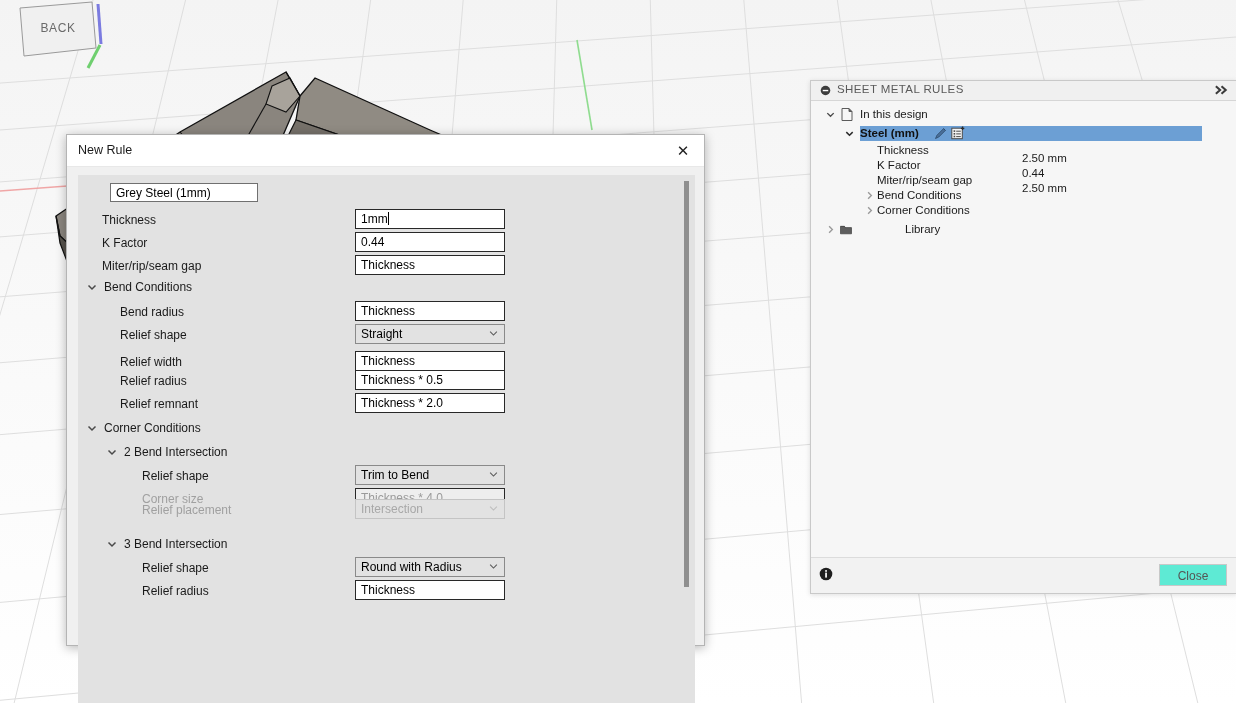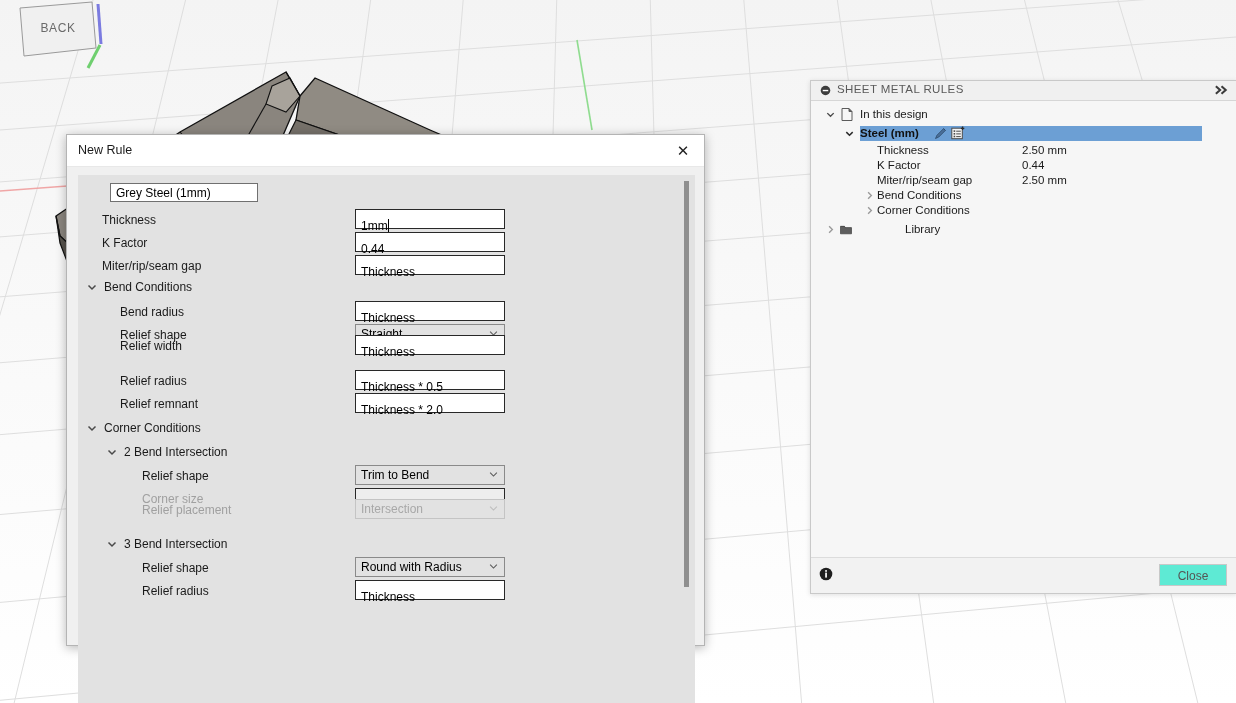--- a/index.html
+++ b/index.html
@@ -69,21 +69,21 @@
   .row { position:absolute; height:22px; }
   .row-label {
     position:absolute; font-size:12px; color:#1a1a1a; line-height:22px;
     white-space:nowrap;
   }
   .row-label.disabled { color:#a0a0a0; }
 
   .field {
     position:absolute; left:277px; width:150px; height:20px;
     background:#ffffff; border:1px solid #282828; box-sizing:border-box;
-    font-size:12px; color:#000; padding:8px 5px; line-height:16px;
+    font-size:12px; color:#000; padding:1px 5px; line-height:16px;
     font-family:"Liberation Sans", sans-serif;
   }
   .field.dim { color:#9a9a9a; background:#eeeeee; }
   .field.focused { border:1px solid #282828; }
   .caret {
     display:inline-block; width:1px; height:13px; background:#000;
     vertical-align:-2px; margin-left:0px;
   }
 
   .combo {
@@ -140,21 +140,21 @@
   }
   .panel-tree {
     position:absolute; left:0; top:20px; right:0; bottom:36px;
     background:#f6f6f6; overflow:hidden;
   }
   .tnode { position:absolute; height:15px; font-size:11.5px; white-space:nowrap; }
   .tnode .tw { position:absolute; width:11px; height:11px; top:2px; }
   .tnode .ticon { position:absolute; width:12px; height:13px; top:1px; }
   .tnode .tlabel { position:absolute; line-height:15px; color:#1a1a1a; }
   .tprop-name { position:absolute; font-size:11.5px; line-height:15px; color:#1a1a1a; }
-  .tprop-val  { position:absolute; font-size:11.5px; line-height:15px; color:#1a1a1a; }
+  .tprop-val  { position:absolute; font-size:11.5px; line-height:15px; color:#1a1a1a;margin-top:8px; }
 
   .panel-footer {
     position:absolute; left:0; right:0; bottom:0; height:35px;
     background:#f2f2f2; border-top:1px solid #dcdcdc;
   }
   .info-icon { position:absolute; left:8px; top:9px; width:14px; height:14px; cursor:pointer; }
   .close-btn {
     position:absolute; right:9px; top:6px; width:68px; height:22px;
     background:#5eead4; border:1px solid #c8c8c8; box-sizing:border-box;
     font-size:12px; color:#555; text-align:center; line-height:20px;
@@ -282,21 +282,21 @@
         </div>
         <div class="row" style="left:0; top:149px; width:600px;">
           <span class="row-label" style="left:42px;">Relief shape</span>
           <div class="combo" style="top:0;">
             <span>Straight</span>
             <svg class="chev" viewBox="0 0 12 12">
                 <path d="M1.5 3.5 L6 8 L10.5 3.5" fill="none" stroke="#5a5a5a" stroke-width="1.4"></path>
               </svg>
           </div>
         </div>
-        <div class="row" style="left:0; top:160px; width:600px;">
+        <div class="row" style="left:0; top:176px; width:600px;">
           <span class="row-label" style="left:42px;">Relief width</span>
           <div class="field" style="top:0;">Thickness</div>
         </div>
         <div class="row" style="left:0; top:195px; width:600px;">
           <span class="row-label" style="left:42px;">Relief radius</span>
           <div class="field" style="top:0;">Thickness * 0.5</div>
         </div>
         <div class="row" style="left:0; top:218px; width:600px;">
           <span class="row-label" style="left:42px;">Relief remnant</span>
           <div class="field" style="top:0;">Thickness * 2.0</div>

